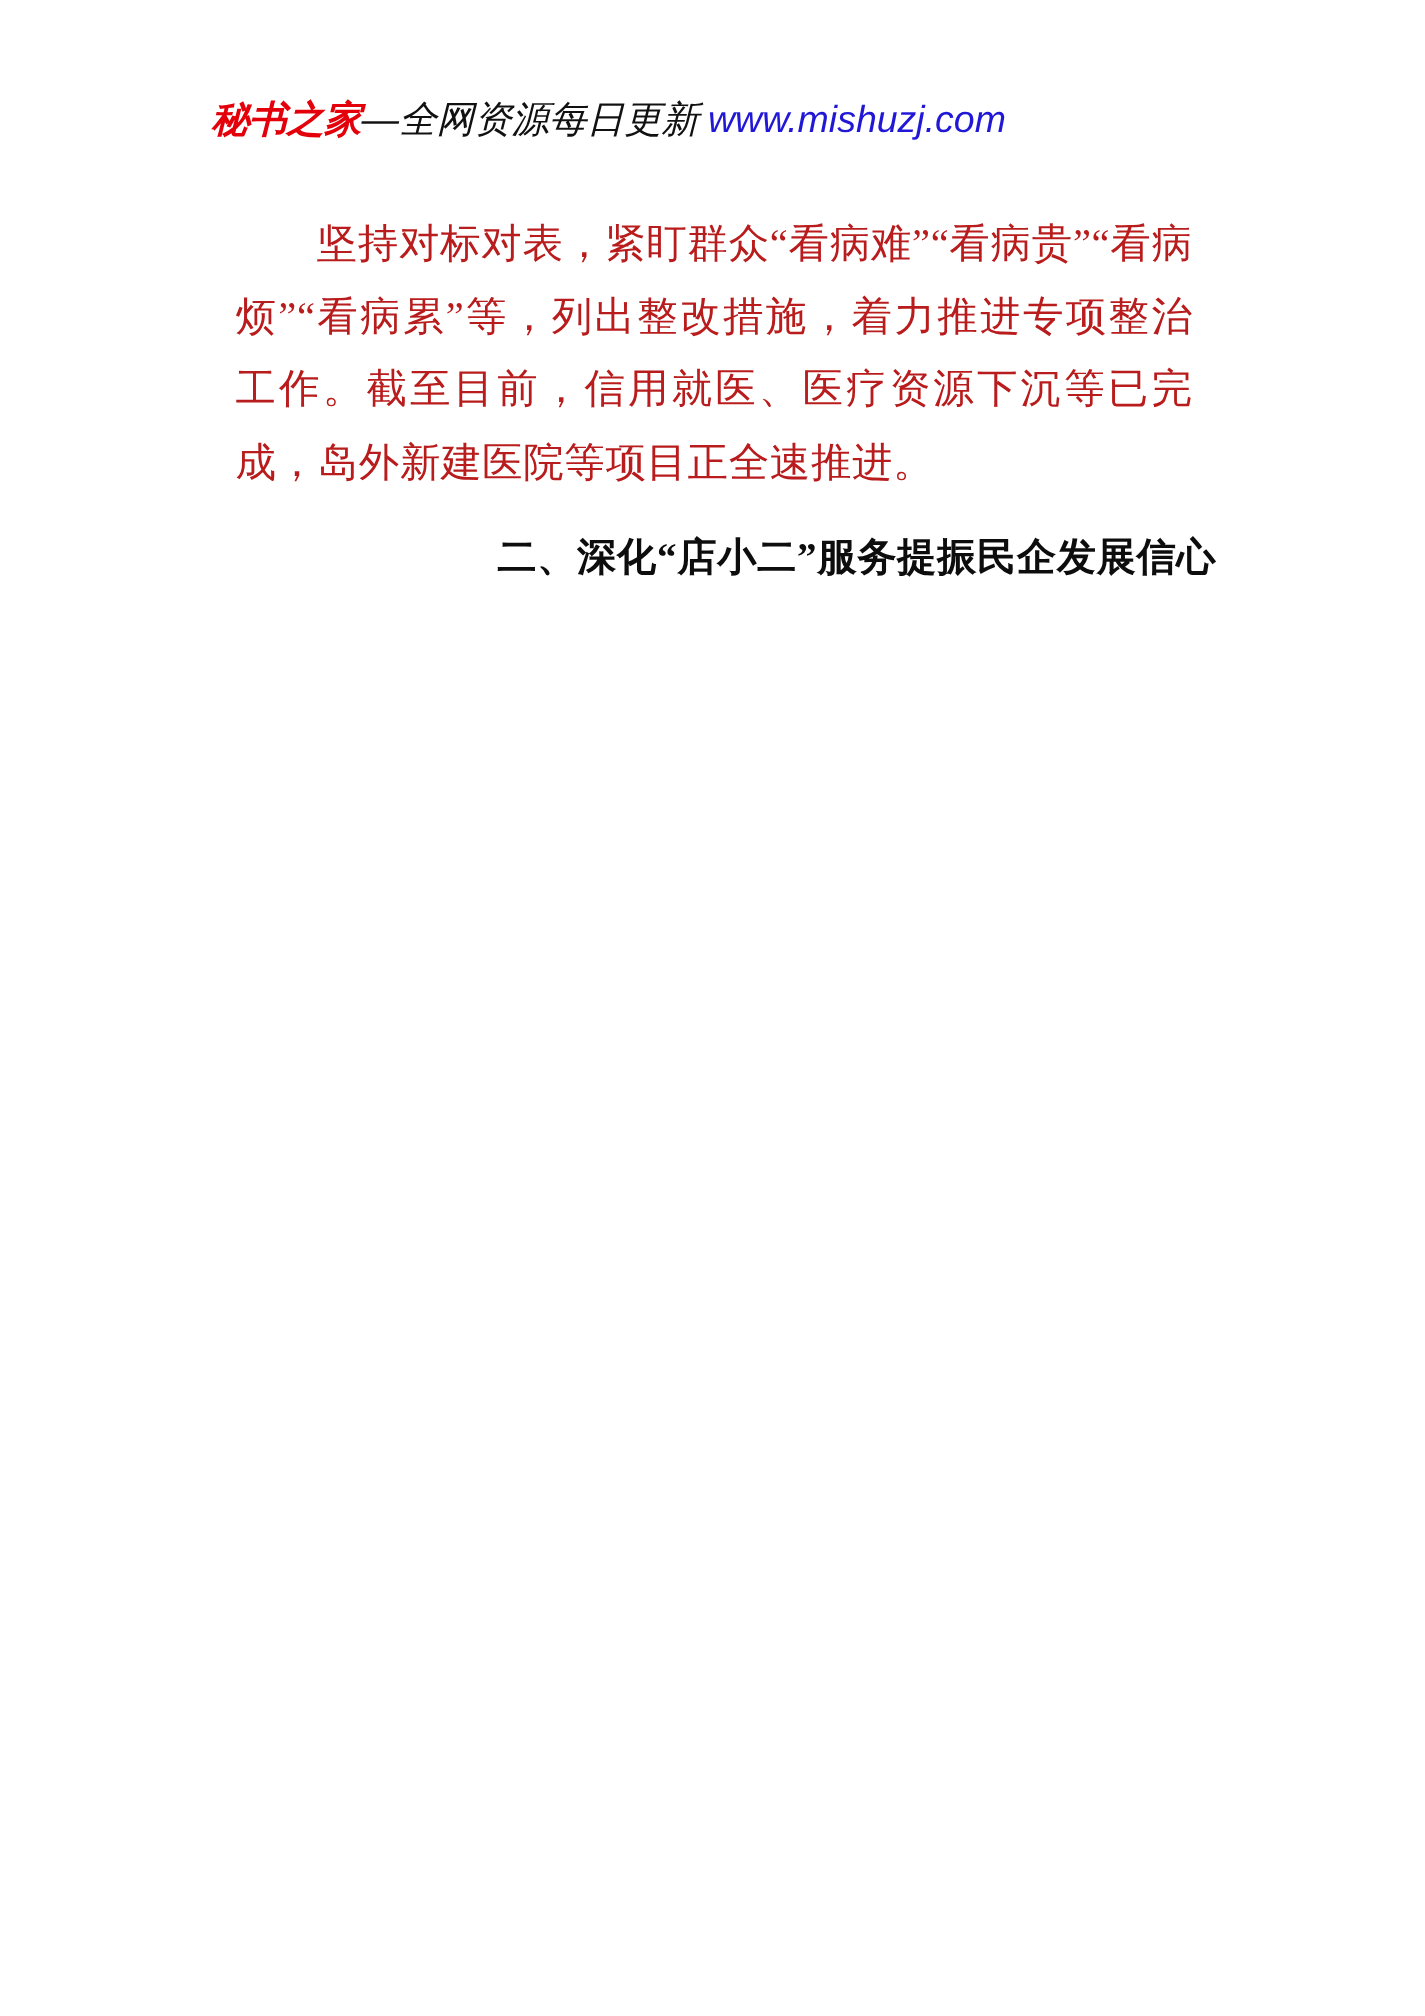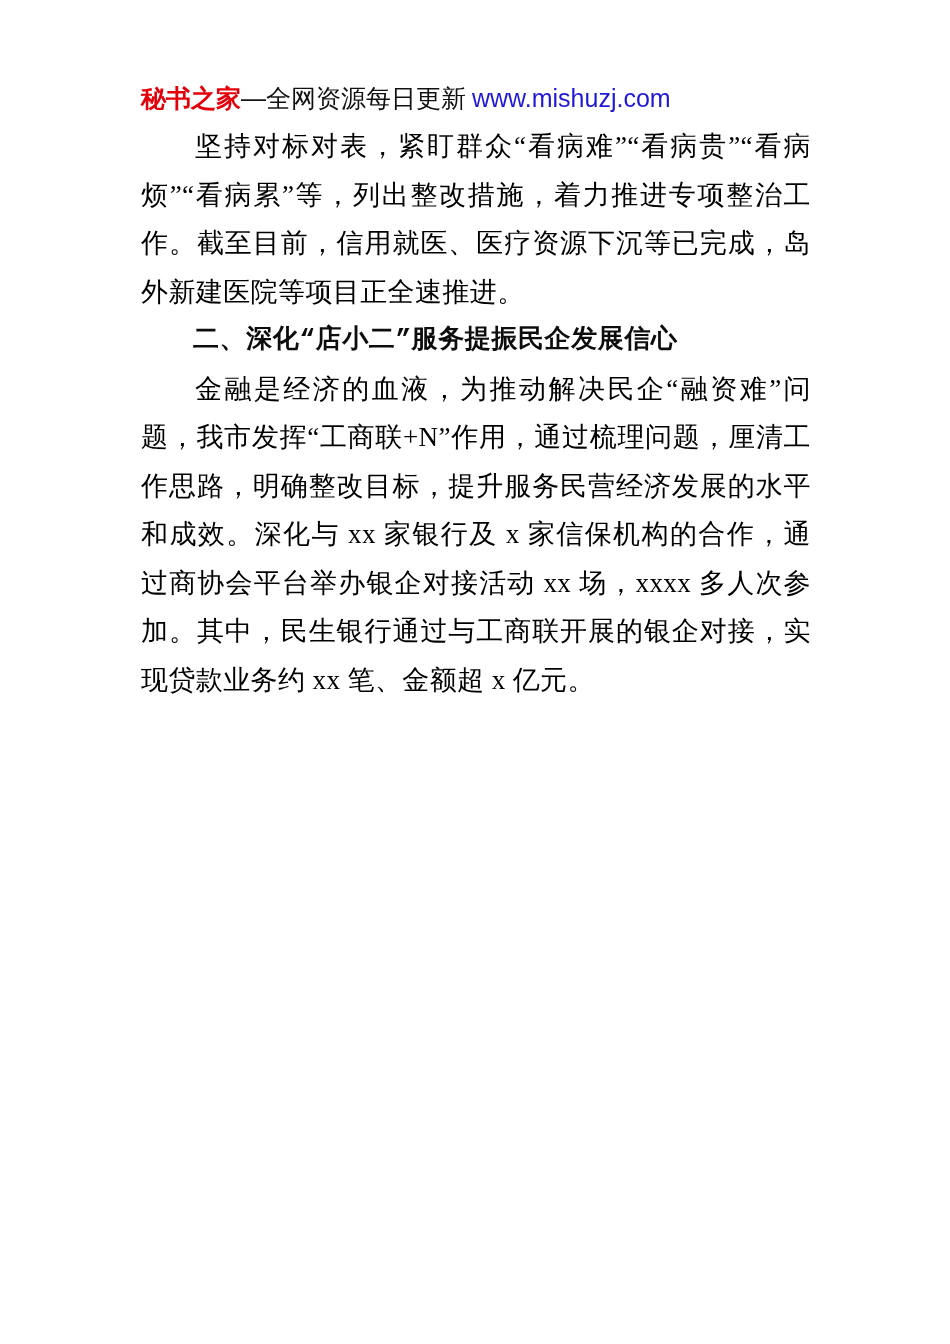--- a/index.html
+++ b/index.html
@@ -20,24 +20,25 @@
     width: 950px;
     height: 1344px;
     background: #ffffff;
     box-sizing: border-box;
   }
 
   
   .site-banner {
     position: absolute;
     left: 141px;
-    top: 84px;
+    top: 66px;
     width: 680px;
     white-space: nowrap;
     line-height: 1.15;
+    font-style: italic;
   }
   .banner-brand {
     font-family: "Liberation Sans", "DejaVu Sans", sans-serif;
     font-weight: bold;
     font-size: 25px;
     color: #e3000b;
     letter-spacing: 0px;
   }
   .banner-tagline {
     font-family: "Liberation Sans", "DejaVu Sans", sans-serif;
@@ -57,41 +58,41 @@
 
   
   .doc-body {
     position: absolute;
     left: 141px;
     top: 122px;
     width: 670px;
   }
 
   p.para {
-    margin: 0;
+    margin: 16px;
     padding: 0;
     font-family: "Liberation Serif", "DejaVu Serif", serif;
     font-size: 27px;
     line-height: 48.5px;
     text-align: justify;
     text-justify: inter-ideograph;
     text-indent: 2em;
-    color: #000000;
+    color: #b91c1c;
     letter-spacing: 0.4px;
   }
 
   h2.section-heading {
     margin: 0;
     padding: 0;
-    font-family: Liberation Mono, monospace;
+    font-family: Liberation Serif, serif;
     font-weight: bold;
     font-size: 26px;
     line-height: 48.5px;
     text-indent: 2em;
-    text-align: left;
+    text-align: right;
     color: #0d0d0d;
     letter-spacing: 0.6px;
   }
 </style>
 </head>
 <body>
 
 <div class="page">
 
   <div class="site-banner">
@@ -99,17 +100,16 @@
   </div>
 
   <div class="doc-body">
 
     <p class="para">坚持对标对表，紧盯群众“看病难”“看病贵”“看病烦”“看病累”等，列出整改措施，着力推进专项整治工作。截至目前，信用就医、医疗资源下沉等已完成，岛外新建医院等项目正全速推进。</p>
 
 
     <h2 class="section-heading">二、深化“店小二”服务提振民企发展信心</h2>
 
 
-    <p class="para">金融是经济的血液，为推动解决民企“融资难”问题，我市发挥“工商联+N”作用，通过梳理问题，厘清工作思路，明确整改目标，提升服务民营经济发展的水平和成效。深化与 xx 家银行及 x 家信保机构的合作，通过商协会平台举办银企对接活动 xx 场，xxxx 多人次参加。其中，民生银行通过与工商联开展的银企对接，实现贷款业务约 xx 笔、金额超 x 亿元。</p>
 
   </div>
 
 </div>
 
 </body></html>

